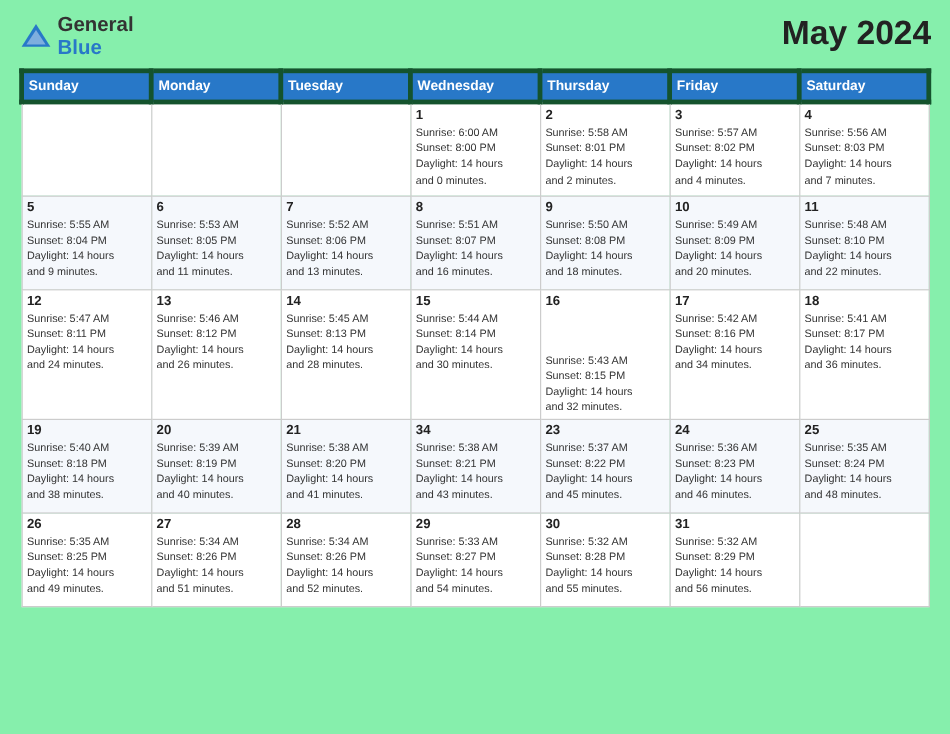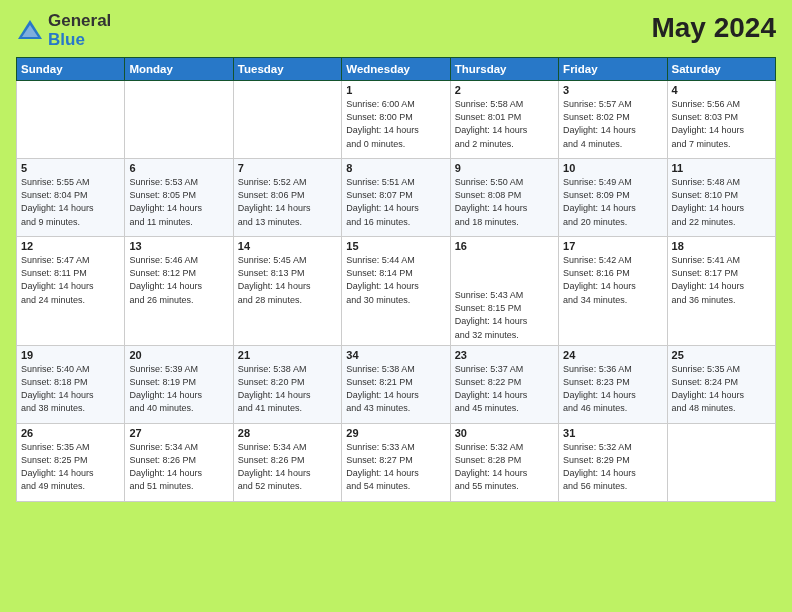--- a/index.html
+++ b/index.html
@@ -6,21 +6,21 @@
     body {
       font-family: Arial, sans-serif;
       background: #fff;
       width: 792px;
       height: 612px;
       overflow: hidden;
     }
     .page {
       width: 792px;
       height: 612px;
-      background: #bef264;
+      background: #86efac;
       padding: 12px 16px 10px 16px;
     }
     .header {
       display: flex;
       justify-content: space-between;
       align-items: flex-start;
       margin-bottom: 8px;
     }
     .logo {
       display: flex;
@@ -63,21 +63,21 @@
       border-collapse: collapse;
       table-layout: fixed;
     }
     .calendar th {
       background: #2878c8;
       color: #fff;
       font-size: 11.5px;
       font-weight: bold;
       padding: 5px 4px;
       text-align: left;
-      border: 1px solid #14532d;
+      border: 4px solid #14532d;
     }
     .calendar td {
       border: 1px solid #ccc;
       vertical-align: top;
       padding: 3px 4px;
       font-size: 9.5px;
       color: #333;
       height: 78px;
       background: #fff;
     }

